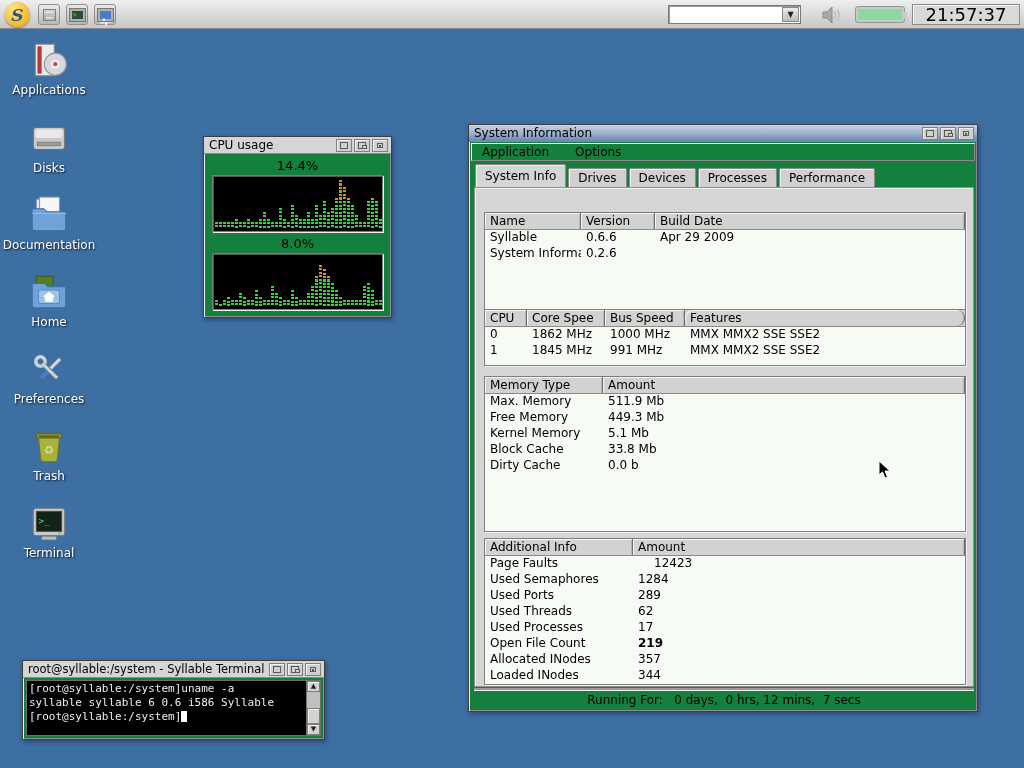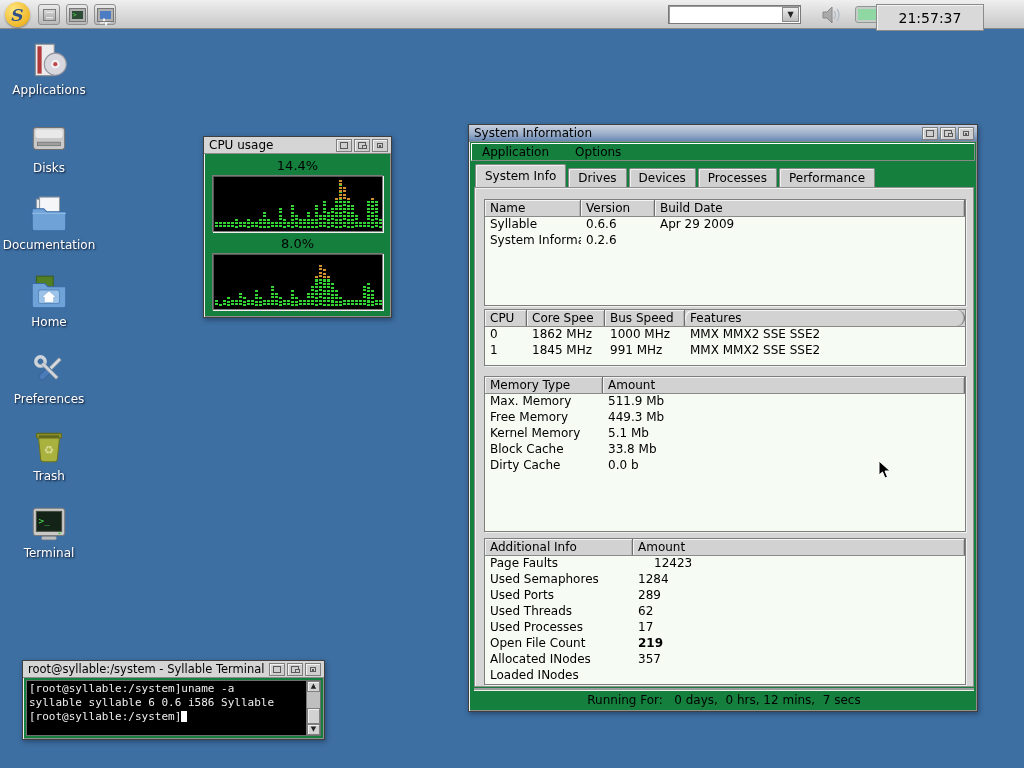--- a/index.html
+++ b/index.html
@@ -24,23 +24,23 @@
   .tb-screen-mon { width:15px; height:12px; background:#4c7cc4; border:2px solid #b0b0b0; outline:1px solid #777; }
   .tb-combo { position:absolute; left:668px; top:5px; width:133px; height:19px;
     background:#fff; border:1px solid #7a7a7a; box-shadow:inset 1px 1px 0 #9a9a9a; }
   .tb-combo .arrow-btn { position:absolute; right:1px; top:1px; width:17px; height:15px;
     background:linear-gradient(#ececec,#bdbdbd); border:1px solid #8a8a8a;
     display:flex; align-items:center; justify-content:center; font-size:8px; color:#222; }
   .tb-speaker { position:absolute; left:820px; top:4px; width:24px; height:22px; opacity:.75; }
   .tb-batt { position:absolute; left:856px; top:7px; width:48px; height:15px;
     background:#8fd8a4; border:2px solid #c6cdc9; outline:1px solid #8f9894; border-radius:2px; }
   .tb-batt:after { content:""; position:absolute; right:-5px; top:3px; width:3px; height:7px; background:#c6cdc9; }
-  .tb-clock { position:absolute; left:876px; top:4px; width:108px; height:27px;
+  .tb-clock { position:absolute; left:912px; top:4px; width:108px; height:21px;
     background:#d9d9d9; border:1px solid #8a8a8a; box-shadow:inset 1px 1px 0 #f4f4f4;
-    display:flex; align-items:center; justify-content:center; font-size:14px; }
+    display:flex; align-items:center; justify-content:center; font-size:18px; }
 
   
   .dicon { position:absolute; left:1px; width:96px; text-align:center; cursor:default; }
   .dicon svg { display:block; margin:0 auto; }
   .dicon .dlabel { margin-top:1px; font-size:12px; color:#fff; text-shadow:1px 1px 2px rgba(0,0,20,.85); }
 
   
   .win { position:absolute; background:#15803d; border:1px solid #3f3f3f;
     box-shadow:inset 1px 1px 0 #efefef, inset -1px -1px 0 #8f8f8f, 1px 2px 5px rgba(0,0,20,.35); }
   .titlebar { height:17px; display:flex; align-items:center; padding:0 3px 0 5px;
@@ -72,21 +72,21 @@
   .menu-item { cursor:default; }
   .tabstrip { display:flex; align-items:flex-end; padding:3px 6px 0 6px; height:25px; position:relative; z-index:2; }
   .tab { font-size:12px; padding:2px 9px 3px 9px; height:19px; margin-right:2px;
     background:#d0d0d0; border:1px solid #8a8a8a; border-bottom:none;
     box-shadow:inset 1px 1px 0 #f0f0f0; border-radius:2px 2px 0 0; }
   .tab.active { height:23px; padding-top:4px; background:#d5d5d5; font-size:12px; }
   .panel { position:absolute; left:5px; top:62px; width:500px; height:500px;
     border:1px solid #8f8f8f; box-shadow:inset 1px 1px 0 #f0f0f0; background:#d5d5d5; z-index:1; }
   .table { position:absolute; left:9px; width:482px; background:#f6fbf3;
     border:1px solid #7e7e7e; box-shadow:1px 1px 0 #f0f0f0; overflow:hidden; }
-  .t0 { top:11px;   height:107px; }
+  .t0 { top:24px;   height:107px; }
   .t1 { top:121px; height:57px;  }
   .t2 { top:188px; height:156px; }
   .t3 { top:350px; height:147px; }
   .thead { display:flex; height:17px; background:#d2d2d2; border-bottom:1px solid #8a8a8a; }
   .th { font-size:12px; padding:1px 4px 0 5px; white-space:nowrap; overflow:hidden;
     border-right:1px solid #6e6e6e; box-shadow:inset 1px 1px 0 #f4f4f4, inset -1px 0 0 #b5b5b5; }
   .tr { display:flex; height:16px; }
   .td { font-size:12px; padding:0 4px 0 5px; white-space:nowrap; overflow:hidden; }
   .statusbar { position:absolute; left:5px; top:565px; width:500px; height:18px;
     display:flex; align-items:center; justify-content:center;
@@ -463,20 +463,21 @@
         <div class="tr">
           <div class="td" style="flex: 0 0 148px;">Open File Count</div>
           <div class="td" style="flex: 1 1 0%; font-weight: bold;">219</div>
         </div>
         <div class="tr">
           <div class="td" style="flex: 0 0 148px;">Allocated INodes</div>
           <div class="td" style="flex: 1 1 0%;">357</div>
         </div>
         <div class="tr">
           <div class="td" style="flex: 0 0 148px;">Loaded INodes</div>
+          <div class="td" style="flex: 1 1 0%;">344</div>
         </div>
       </div>
   </div>
   <div class="statusbar">Running For:   0 days,  0 hrs, 12 mins,  7 secs</div>
 </div>
 
 <div class="win" id="term-win">
   <div class="titlebar">
     <span>root@syllable:/system - Syllable Terminal</span>
     <div class="winbtns">

